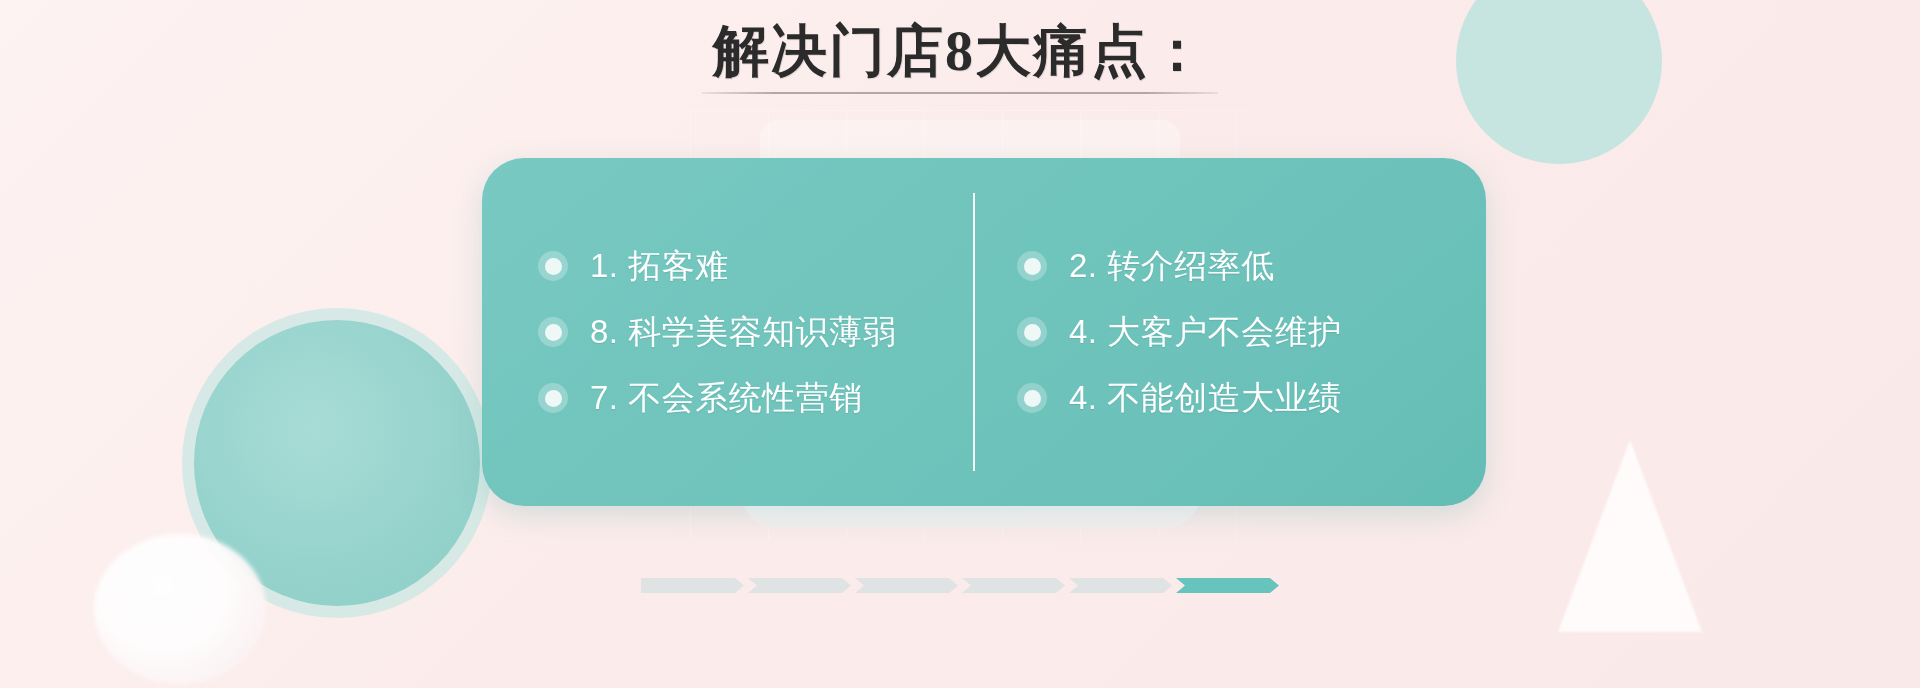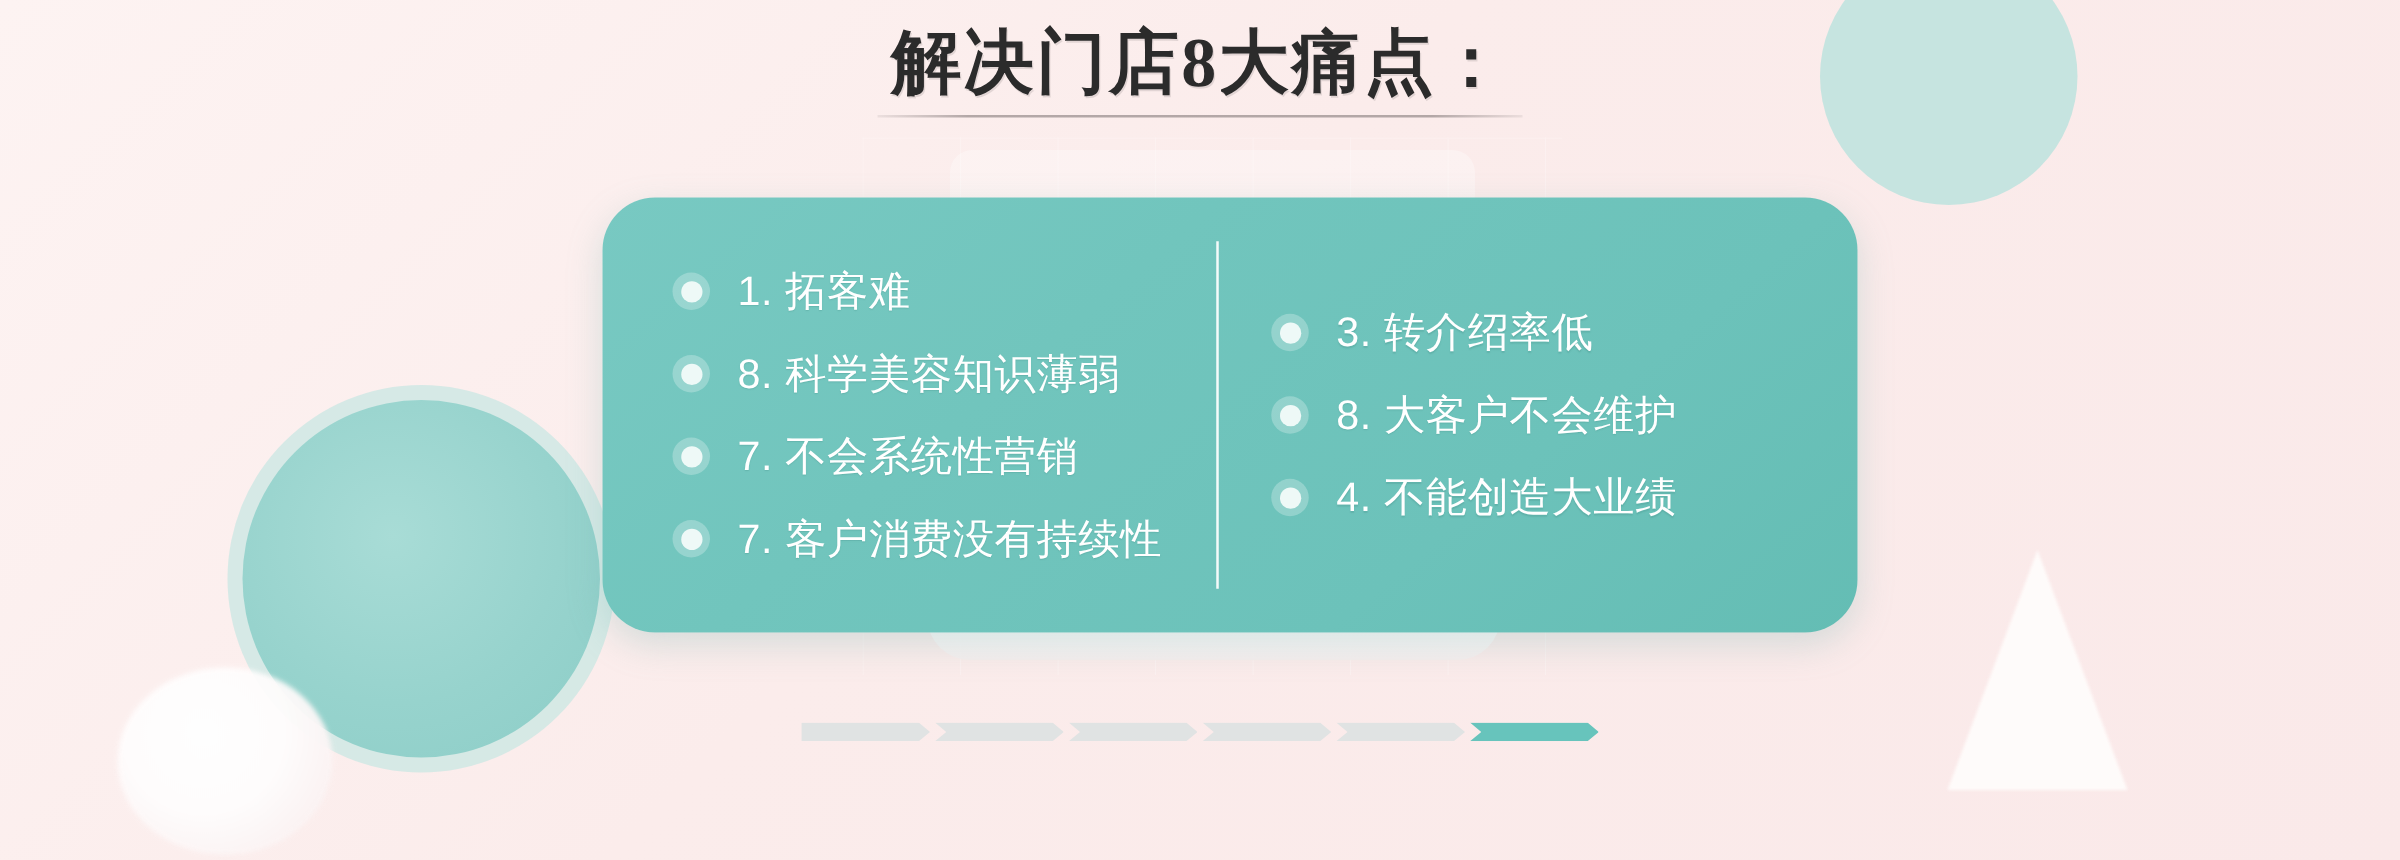--- a/index.html
+++ b/index.html
@@ -248,36 +248,32 @@
         <span class="item-text">1. 拓客难</span>
       </div>
       <div class="item">
         <span class="bullet"></span>
         <span class="item-text">8. 科学美容知识薄弱</span>
       </div>
       <div class="item">
         <span class="bullet"></span>
         <span class="item-text">7. 不会系统性营销</span>
       </div>
-      <div class="item">
-        <span class="bullet"></span>
-        <span class="item-text">7. 客户消费没有持续性</span>
-      </div>
     </div>
 
     <div class="card-divider"></div>
 
     <div class="card-col right">
       <div class="item">
         <span class="bullet"></span>
-        <span class="item-text">3. 转介绍率低</span>
-      </div>
-      <div class="item">
-        <span class="bullet"></span>
-        <span class="item-text">8. 大客户不会维护</span>
+        <span class="item-text">2. 转介绍率低</span>
+      </div>
+      <div class="item">
+        <span class="bullet"></span>
+        <span class="item-text">4. 大客户不会维护</span>
       </div>
       <div class="item">
         <span class="bullet"></span>
         <span class="item-text">4. 不能创造大业绩</span>
       </div>
     </div>
 
   </div>
 
   <div class="progress">

